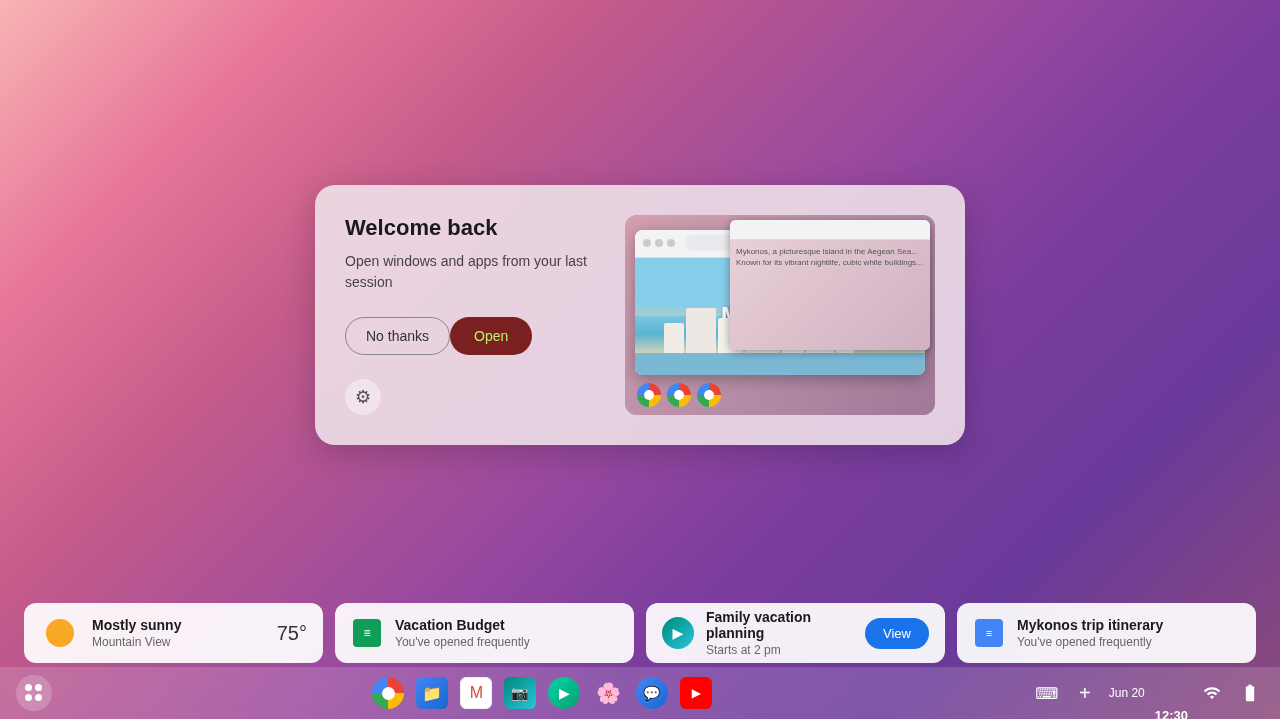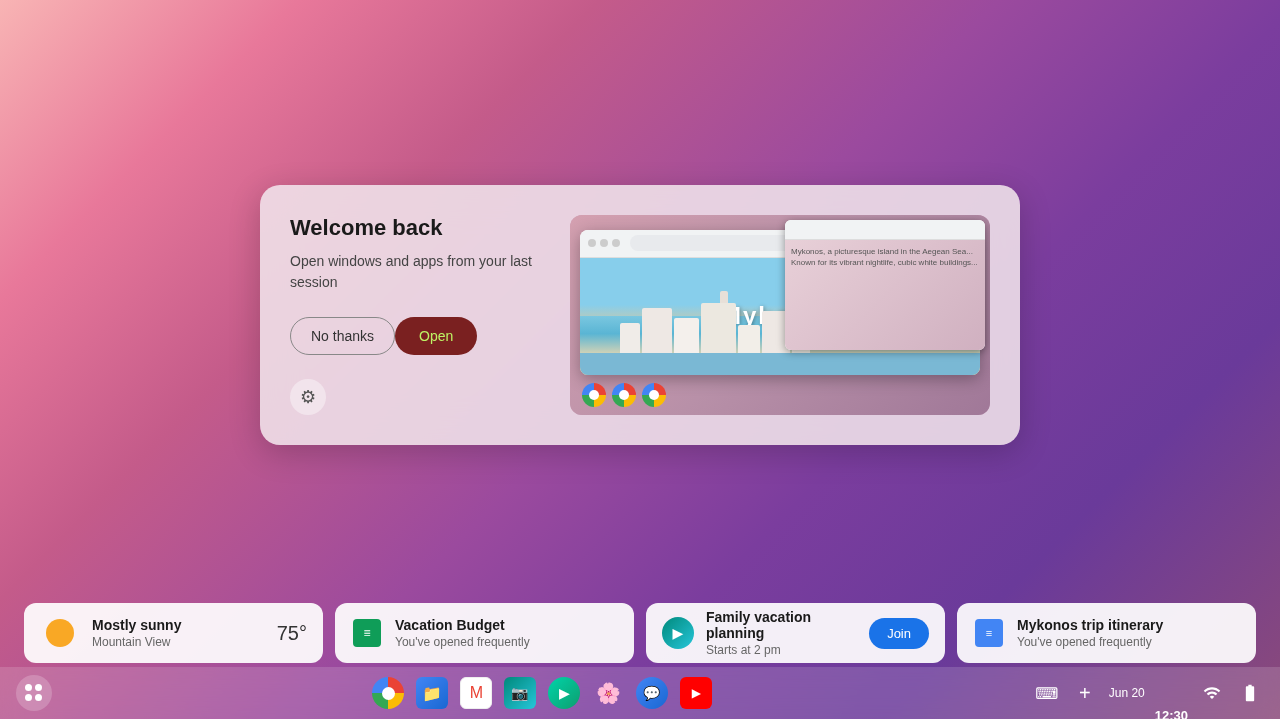--- a/index.html
+++ b/index.html
@@ -28,21 +28,21 @@
       display: flex;
       align-items: center;
       justify-content: center;
     }
 
     
     .welcome-dialog {
       background: rgba(240, 228, 235, 0.88);
       backdrop-filter: blur(20px);
       border-radius: 20px;
-      width: 760px;
+      width: 650px;
       padding: 30px;
       display: flex;
       gap: 20px;
       box-shadow: 0 8px 32px rgba(0,0,0,0.2);
     }
 
     .dialog-left {
       flex: 0 0 260px;
       display: flex;
       flex-direction: column;
@@ -539,21 +539,21 @@
     <div class="suggestion-card">
       <div class="suggestion-icon">
         <div class="meet-icon-circle">
           <span>▶</span>
         </div>
       </div>
       <div class="suggestion-text">
         <span class="suggestion-title">Family vacation planning</span>
         <span class="suggestion-sub">Starts at 2 pm</span>
       </div>
-      <button class="join-btn">Join</button>
+      <button class="join-btn">View</button>
     </div>
 
     <div class="suggestion-card">
       <div class="suggestion-icon">
         <div class="docs-icon">
           <span>≡</span>
         </div>
       </div>
       <div class="suggestion-text">
         <span class="suggestion-title">Mykonos trip itinerary</span>

